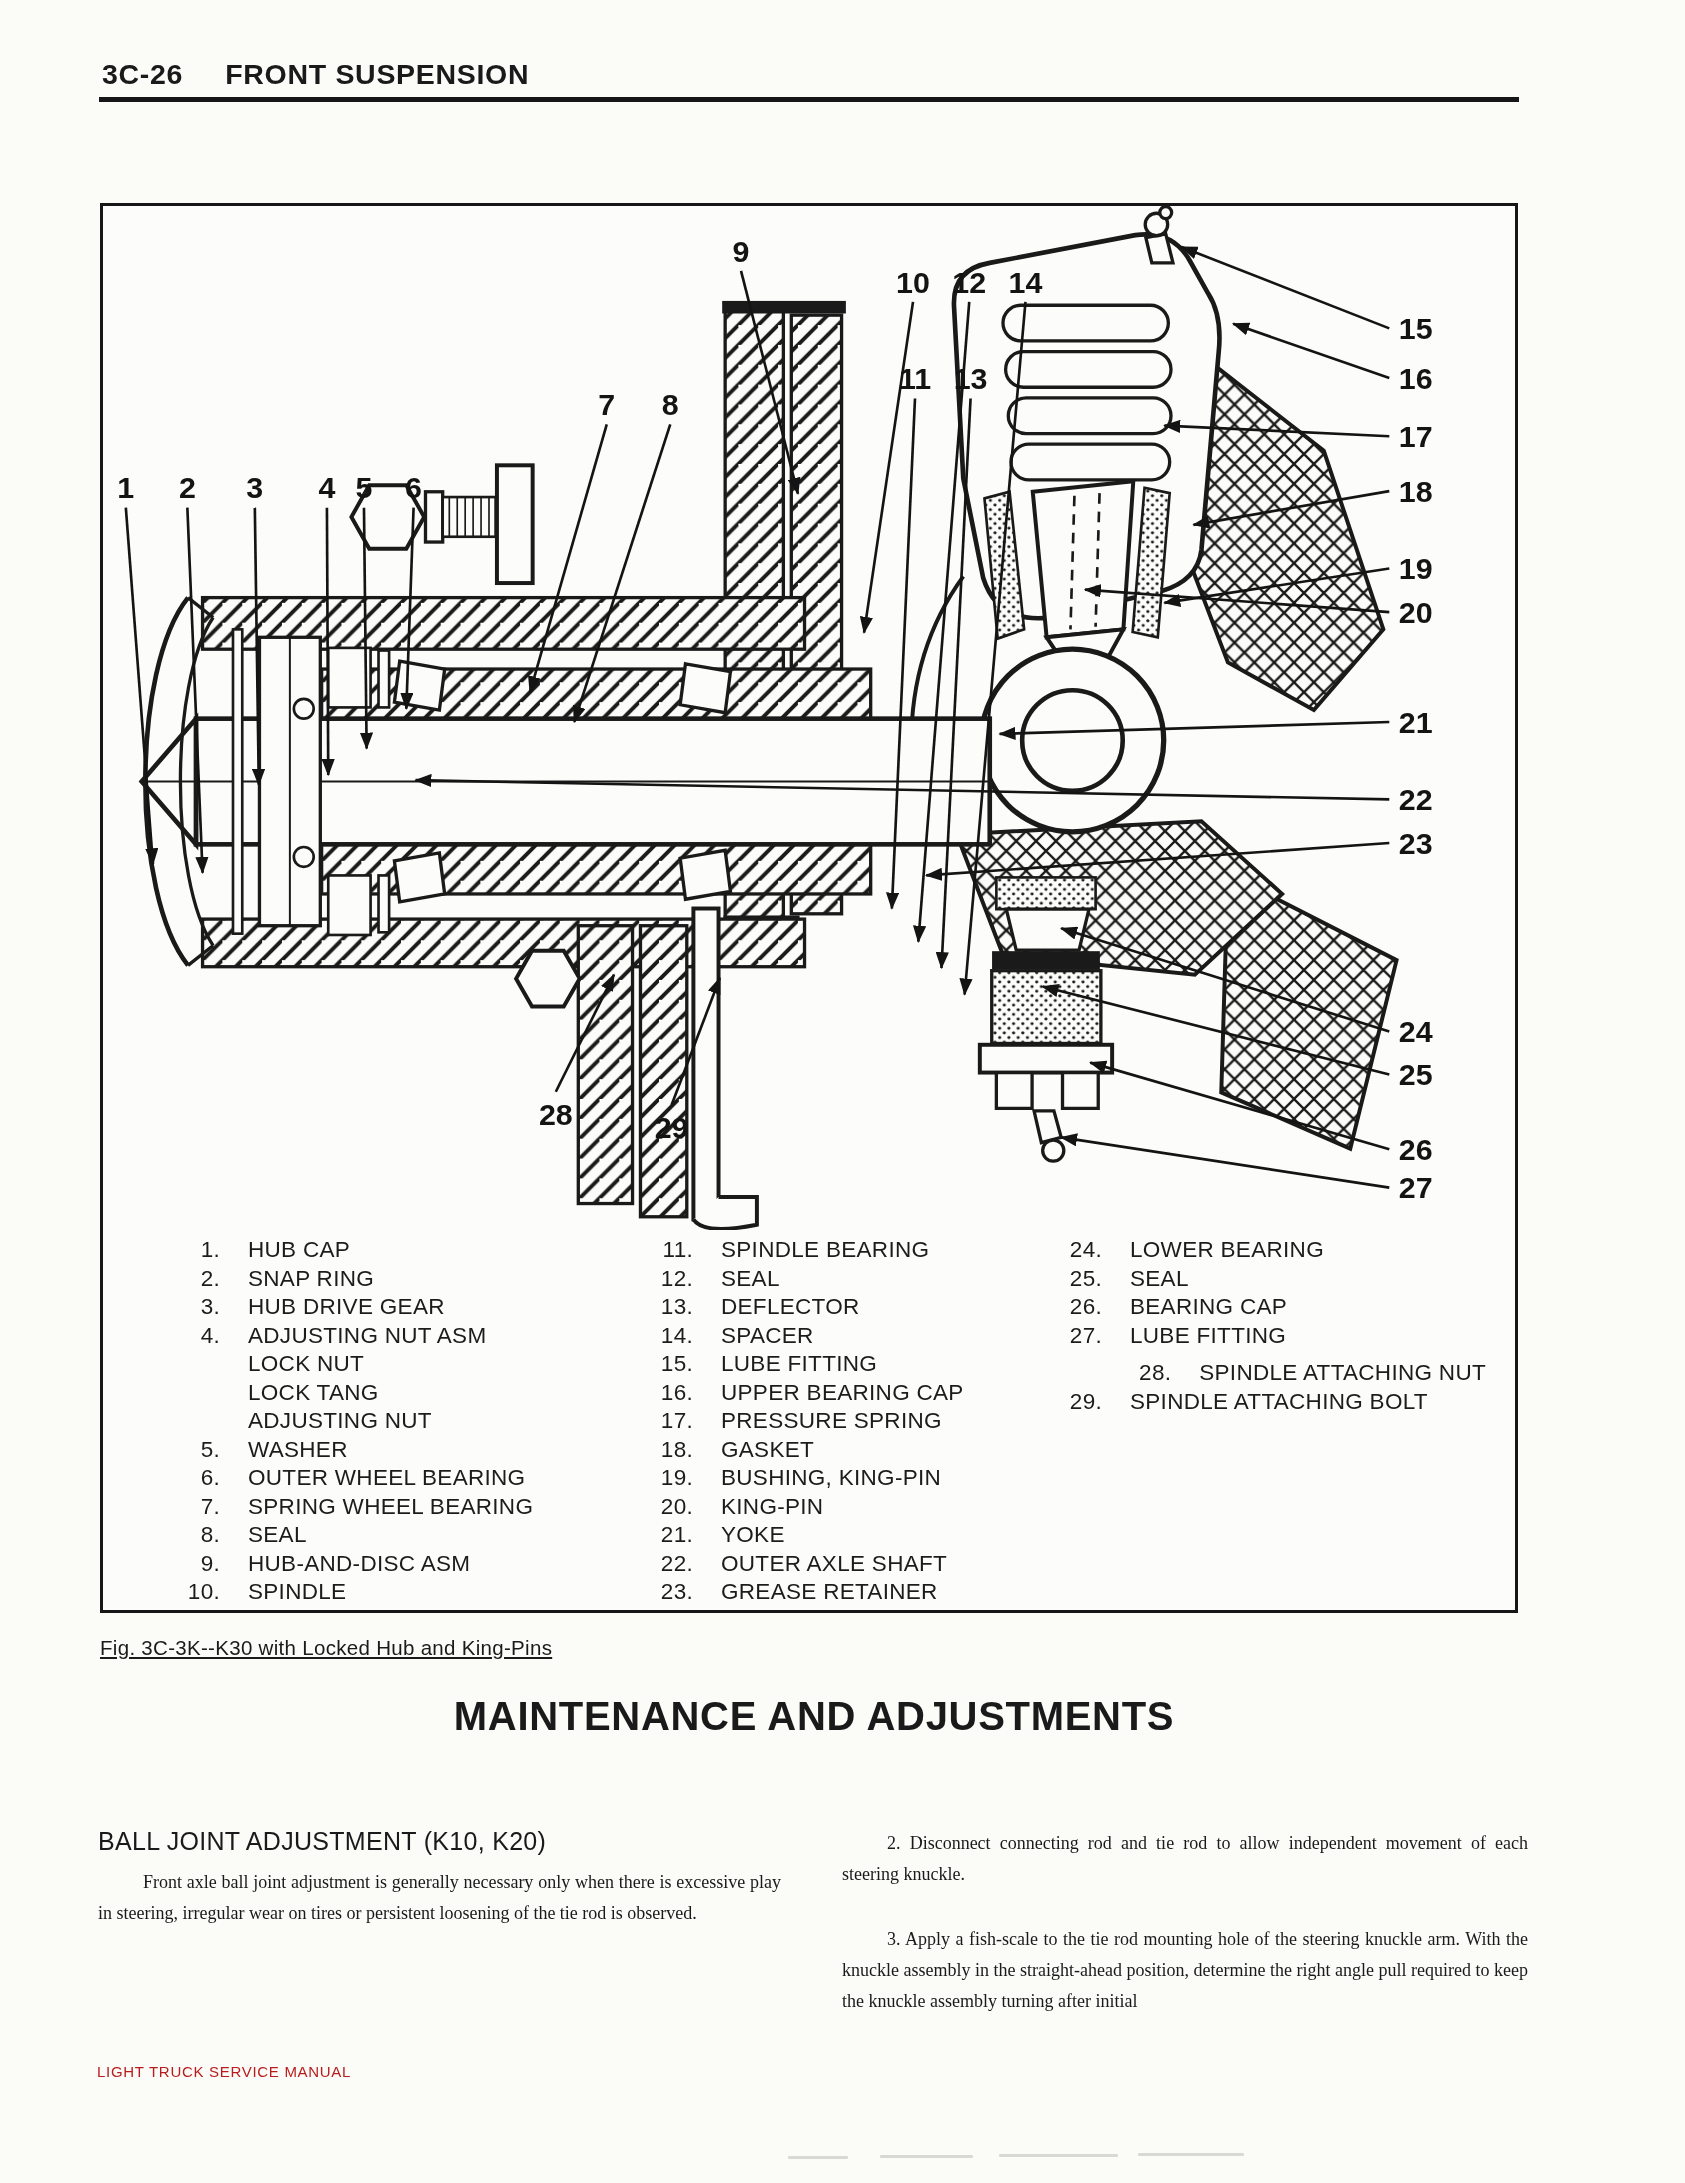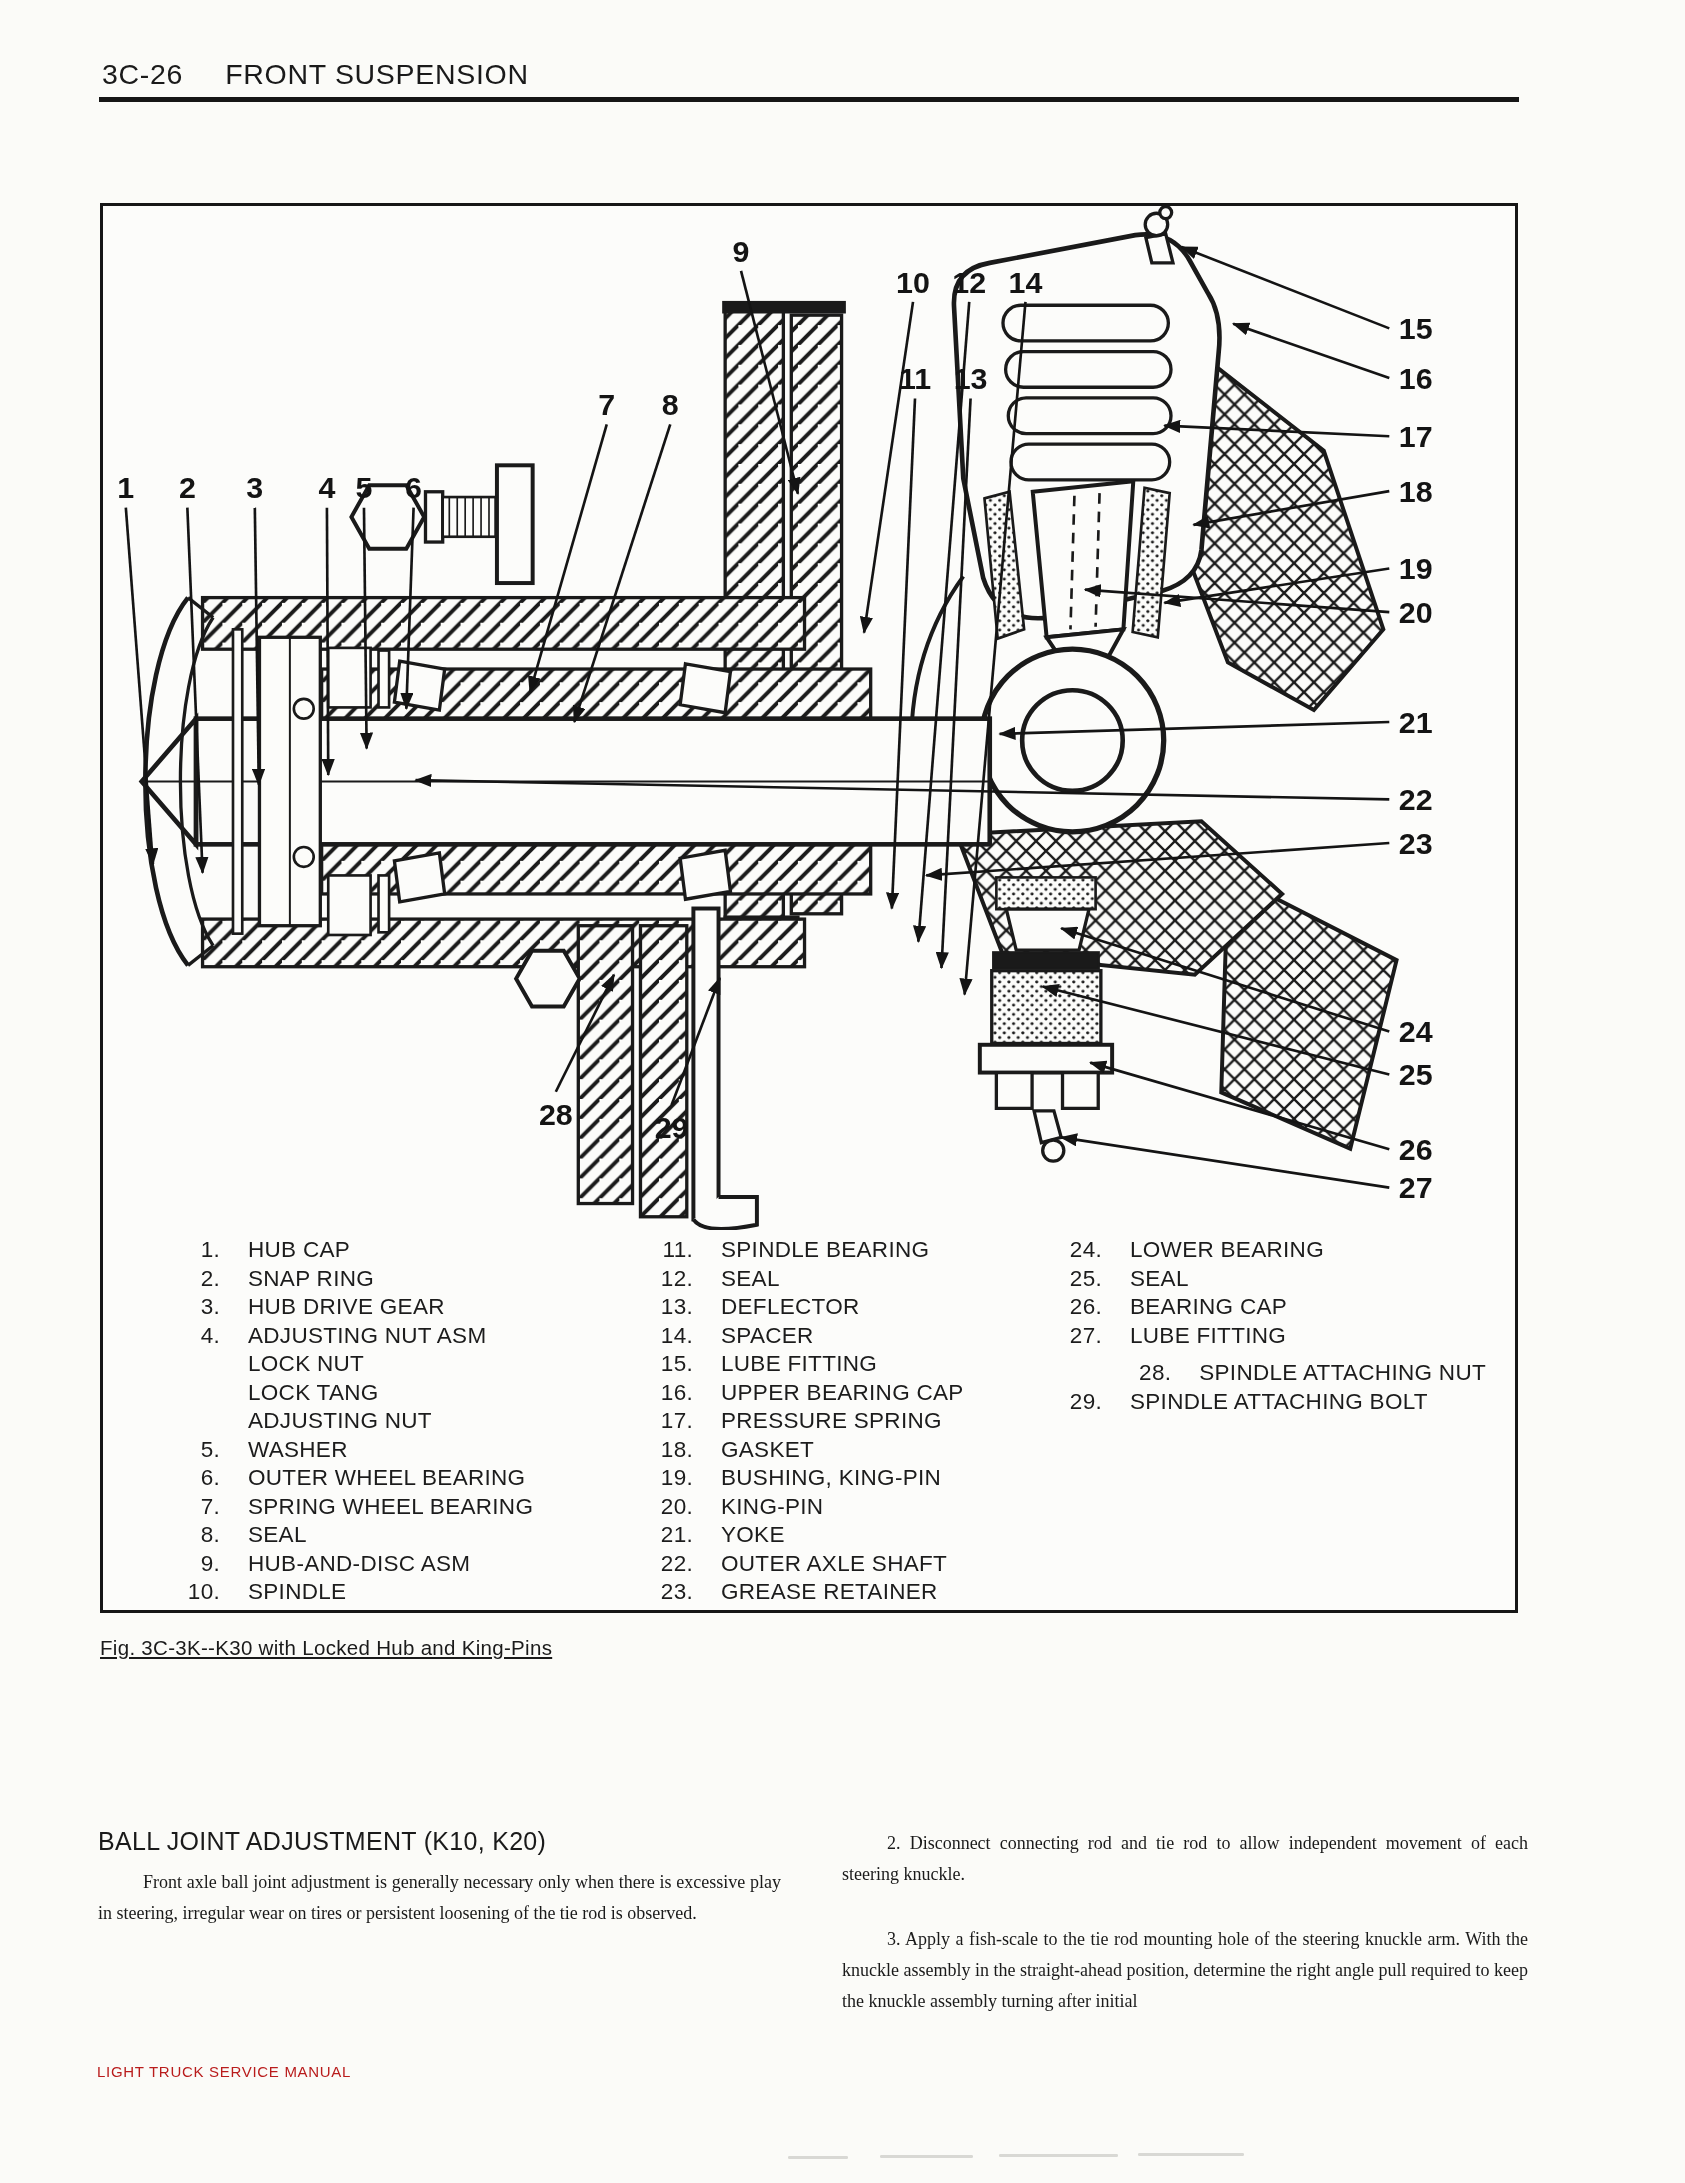--- a/index.html
+++ b/index.html
@@ -4,21 +4,21 @@
 <style>
   html,body{margin:0;padding:0;}
   body{
     width:1686px;height:2183px;position:relative;
     background:#fbfbf8;color:#1a1a1a;
     font-family:"Liberation Sans",sans-serif;
     overflow:hidden;
   }
   .page{position:absolute;inset:0;}
   
-  .hdr{position:absolute;left:102px;top:58px;font-weight:normal;font-size:28.5px;letter-spacing:0.7px;}
+  .hdr{position:absolute;left:102px;top:58px;font-weight:bold;font-size:28.5px;letter-spacing:0.7px;}
   .hdr .code{margin-right:42px;}
   .hdr-rule{position:absolute;left:99px;top:97px;width:1420px;height:4.6px;background:#161616;}
   
   .figbox{
     position:absolute;left:100px;top:203px;width:1418px;height:1410px;
     border:3.3px solid #161616;background:#fcfcfa;box-sizing:border-box;
   }
   .diagram{position:absolute;left:0;top:0;width:1411px;height:1024px;}
   
   .parts{position:absolute;left:0;top:1030px;width:1411px;font-size:22.5px;letter-spacing:0.3px;color:#1c1c1c;}
@@ -430,20 +430,21 @@
           <div class="prow">
             <span class="pnum">29.</span>
             <span class="plabel">SPINDLE ATTACHING BOLT</span>
           </div>
         </div>
     </div>
   </div>
 
   <div class="caption">Fig. 3C-3K--K30 with Locked Hub and King-Pins</div>
 
+  <div class="main-title">MAINTENANCE AND ADJUSTMENTS</div>
 
   <div class="col-left">
     <h3 class="sect-head">BALL JOINT ADJUSTMENT (K10, K20)</h3>
     <p class="body-p">Front axle ball joint adjustment is generally necessary only when there is excessive play in steering, irregular wear on tires or persistent loosening of the tie rod is observed.</p>
   </div>
 
   <div class="col-right">
     <p class="body-p">2. Disconnect connecting rod and tie rod to allow independent movement of each steering knuckle.</p>
     <p class="body-p">3. Apply a fish-scale to the tie rod mounting hole of the steering knuckle arm. With the knuckle assembly in the straight-ahead position, determine the right angle pull required to keep the knuckle assembly turning after initial</p>
   </div>

